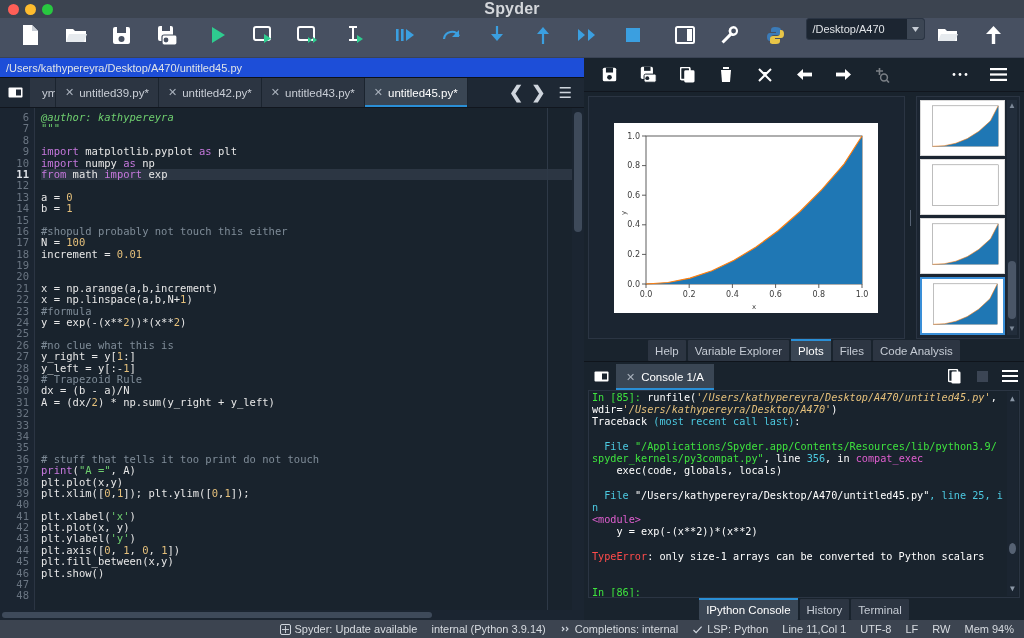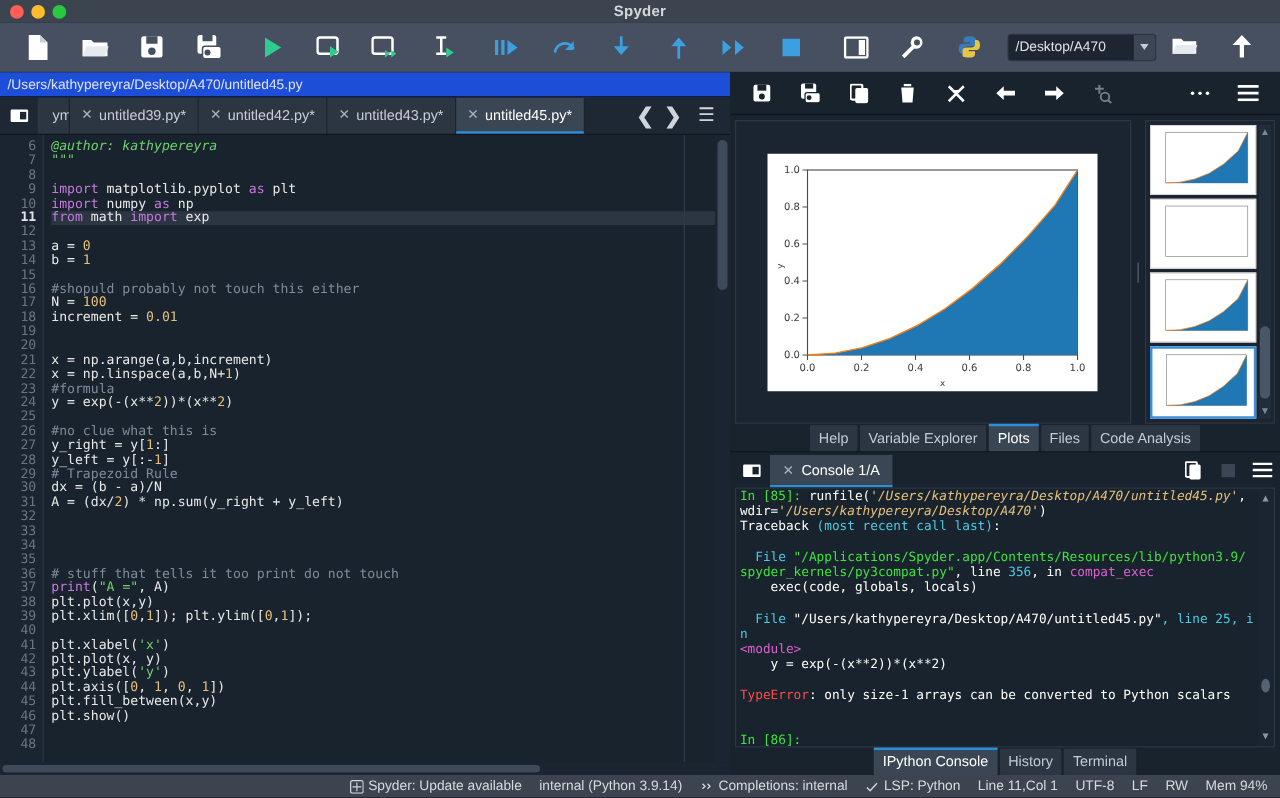--- a/index.html
+++ b/index.html
@@ -16,27 +16,27 @@
     height: 18px; background: #3c4450; position: relative;
     display: flex; align-items: center; flex: 0 0 18px;
   }
   .traffic { display: flex; gap: 6px; padding-left: 8px; align-items: center; }
   .dot { width: 11px; height: 11px; border-radius: 50%; }
   .dot.red { background: #ff5f57; }
   .dot.yellow { background: #febc2e; }
   .dot.green { background: #28c840; }
   .title-text {
     position: absolute; left: 0; right: 0; text-align: center;
-    font-size: 12px; color: #d4d7db; font-weight: bold; letter-spacing: .2px;
+    font-size: 16px; color: #d4d7db; font-weight: bold; letter-spacing: .2px;
   }
 
   
   .toolbar {
     height: 40px; background: #475061; flex: 0 0 40px;
-    display: flex; align-items: center; padding: 0 8px; gap: 0;
+    display: flex; align-items: flex-start; padding: 0 8px; gap: 0;
     border-bottom: 1px solid #3a4354;
   }
   .tb-btn {
     width: 46px; height: 34px; display: flex; align-items: center; justify-content: center;
   }
   .tb-sep { width: 6px; }
   .wdir-combo {
     margin-left: 8px; width: 120px; height: 22px; background: #1c2531;
     border: 1px solid #2b3544; border-radius: 3px; display: flex; align-items: center;
     color: #e0e3e7; font-size: 11px; padding-left: 5px; position: relative; overflow: hidden;

